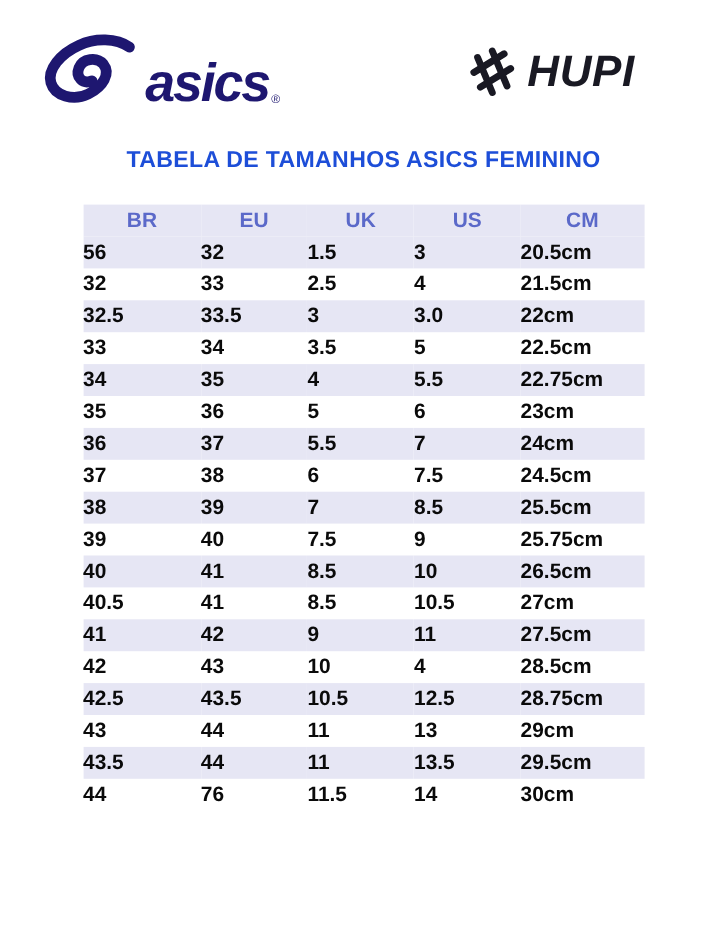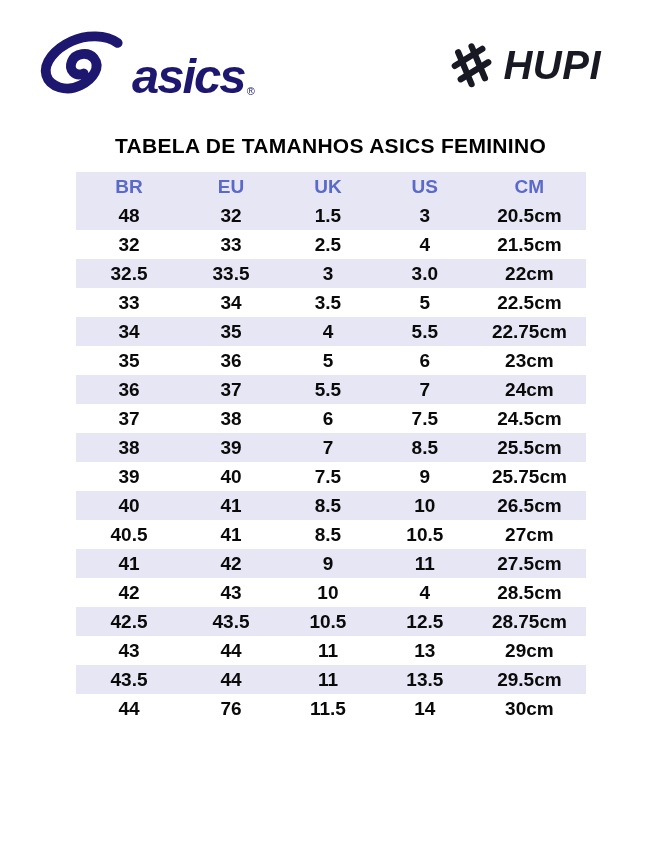--- a/index.html
+++ b/index.html
@@ -15,21 +15,21 @@
     background:var(--page-bg);
     font-family:"Liberation Sans", sans-serif;
     overflow:hidden;
   }
   .page{width:661px;height:865px;position:relative;}
 
   
   .logos{
     display:flex;
     align-items:center;
-    padding:26px 16px 0 36px;
+    padding:26px 0 0 36px;
     height:104px;
   }
   .asics-logo{
     display:flex;
     align-items:flex-end;
   }
   .asics-mark{width:92px;height:68px;flex:0 0 auto;}
   .asics-mark path{stroke:var(--asics-navy);}
   .asics-text{
     font-size:49px;
@@ -44,51 +44,50 @@
     font-size:11px;
     color:var(--asics-navy);
     margin-left:2px;
     line-height:1;
     padding-bottom:2px;
   }
   .hupi-logo{
     display:flex;
     align-items:center;
     margin-left:auto;
-    margin-right:44px;
+    margin-right:84px;
   }
   .hupi-mark{width:50px;height:50px;flex:0 0 auto;}
   .hupi-mark line{stroke:var(--hupi-black);}
   .hupi-text{
     font-size:40px;
     font-weight:bold;
     font-style:italic;
     letter-spacing:0.5px;
     color:var(--hupi-black);
     margin-left:6px;
     line-height:1;
   }
 
   
   .title{
     margin-top:30px;
     text-align:center;
     font-size:21px;
     font-weight:bold;
     letter-spacing:0.3px;
-    color:#000000;
+    color:#1d4ed8;
   }
 
   
   table.size-table{
     width:510px;
-    margin:14px auto 0;
+    margin:28px auto 0;
     border-collapse:collapse;
     table-layout:fixed;
-    text-align:center;
   }
   table.size-table col.c1{width:21%;}
   table.size-table col.c2{width:19%;}
   table.size-table col.c3{width:19%;}
   table.size-table col.c4{width:19%;}
   table.size-table col.c5{width:22%;}
   table.size-table th{
     height:29px;
     background:var(--stripe);
     color:var(--header-blue);
@@ -152,21 +151,21 @@
       <tr>
         <th>BR</th>
         <th>EU</th>
         <th>UK</th>
         <th>US</th>
         <th>CM</th>
       </tr>
     </thead>
     <tbody>
         <tr>
-          <td>48</td>
+          <td>56</td>
           <td>32</td>
           <td>1.5</td>
           <td>3</td>
           <td>20.5cm</td>
         </tr>
         <tr>
           <td>32</td>
           <td>33</td>
           <td>2.5</td>
           <td>4</td>

